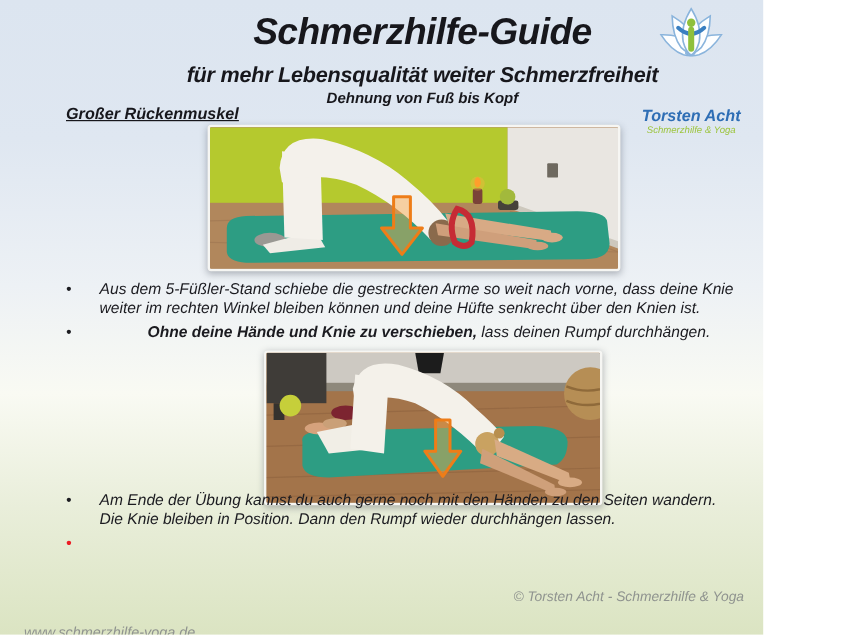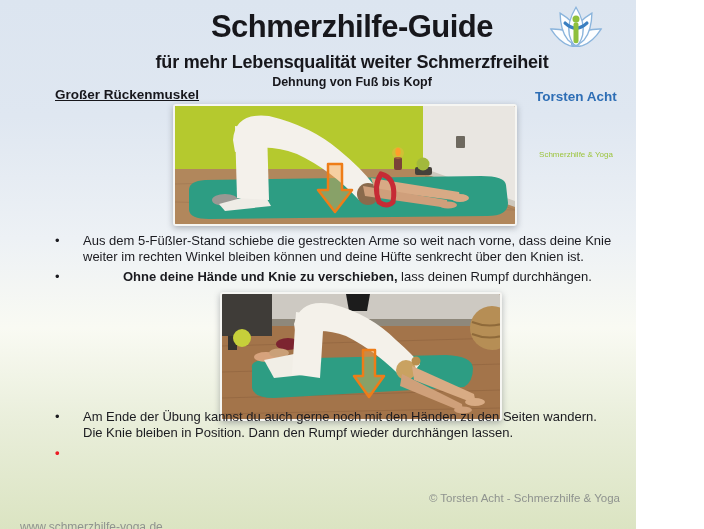--- a/index.html
+++ b/index.html
@@ -6,37 +6,38 @@
   body {
     width:704px; height:529px;
     font-family:"Liberation Sans", sans-serif;
     background:#ffffff;
   }
   .slide {
     position:relative; width:636px; height:529px; overflow:hidden;
     background:linear-gradient(to bottom,
       #dce5f0 0%, #dfe7f1 22%, #edf1f5 45%,
       #f9faf3 62%, #e9eeda 80%, #dbe4c2 100%);
+    font-style:italic;
   }
   .title {
     position:absolute; top:9px; left:0; width:704px; text-align:center;
     font-size:31px; font-weight:bold; letter-spacing:-0.5px; color:#17171c;
   }
   .subtitle {
     position:absolute; top:52px; left:0; width:704px; text-align:center;
     font-size:18px; font-weight:bold; letter-spacing:-0.2px; color:#17171c;
   }
   .tagline {
     position:absolute; top:75px; left:0; width:704px; text-align:center;
     font-size:12.5px; font-weight:bold; color:#17171c;
   }
   .logo { position:absolute; top:4px; right:5px; width:110px; text-align:center; }
   .logo svg { display:block; margin:0 auto; }
   .logo-name { font-size:13.5px; font-weight:bold; color:#2e6eb5; line-height:14px;margin-top:36px; }
-  .logo-sub  { font-size:8px; color:#9cc43c; line-height:10px;margin-top:46px; }
+  .logo-sub  { font-size:8px; color:#9cc43c; line-height:10px; }
   .section-heading {
     position:absolute; left:55px; top:87px;
     font-size:13.5px; font-weight:bold; text-decoration:underline; color:#17171c;
   }
   .photo {
     position:absolute; border:2px solid #f6f6f3; border-radius:3px;
     box-shadow:0 2px 6px rgba(50,55,70,0.35); overflow:hidden; background:#b0885c;
   }
   .photo svg { display:block; width:100%; height:100%; }
   .photo-top    { left:173px; top:104px; width:340px; height:118px; }

